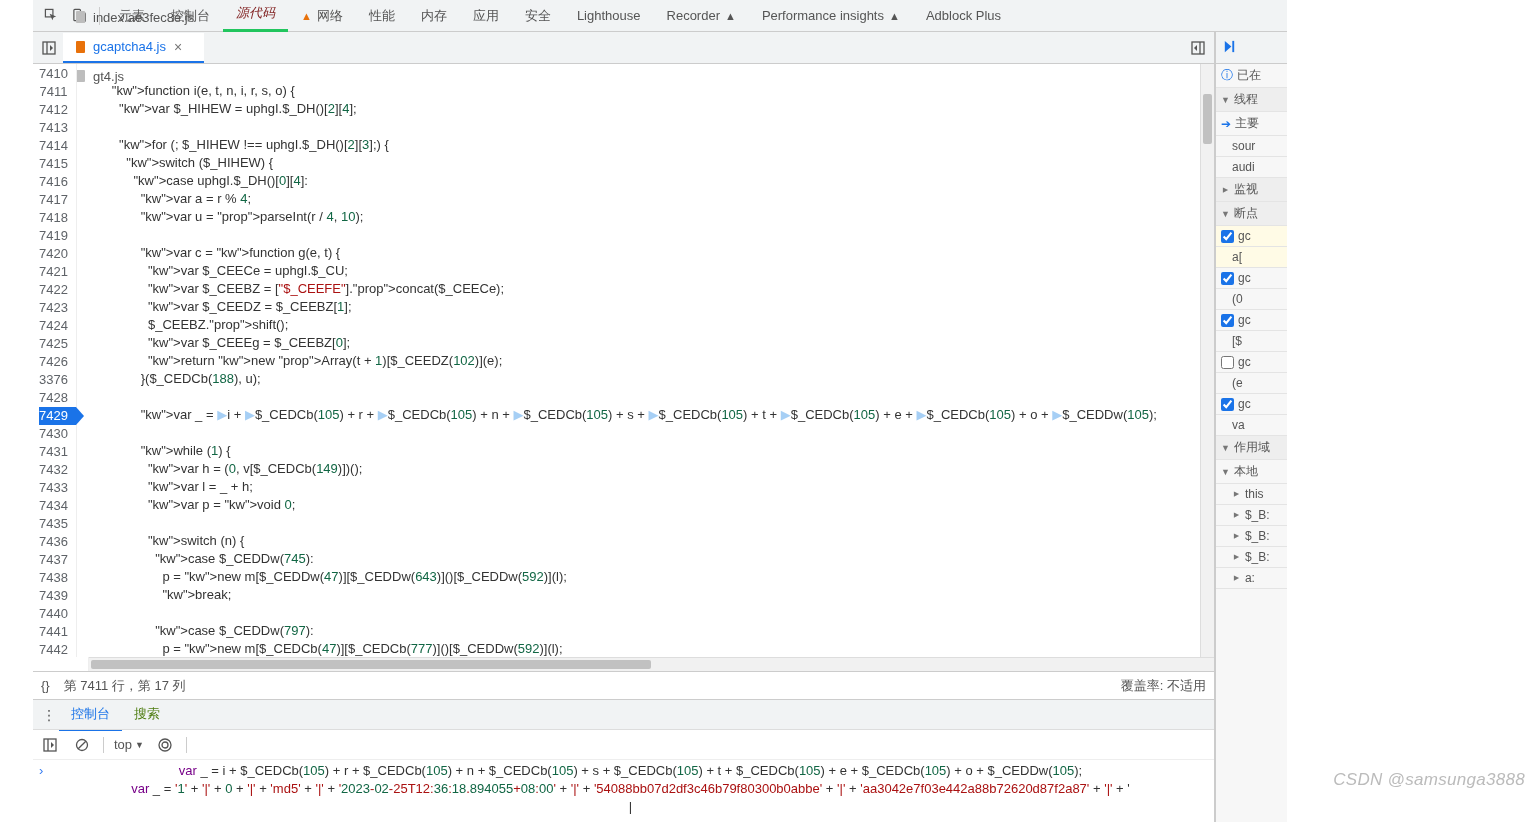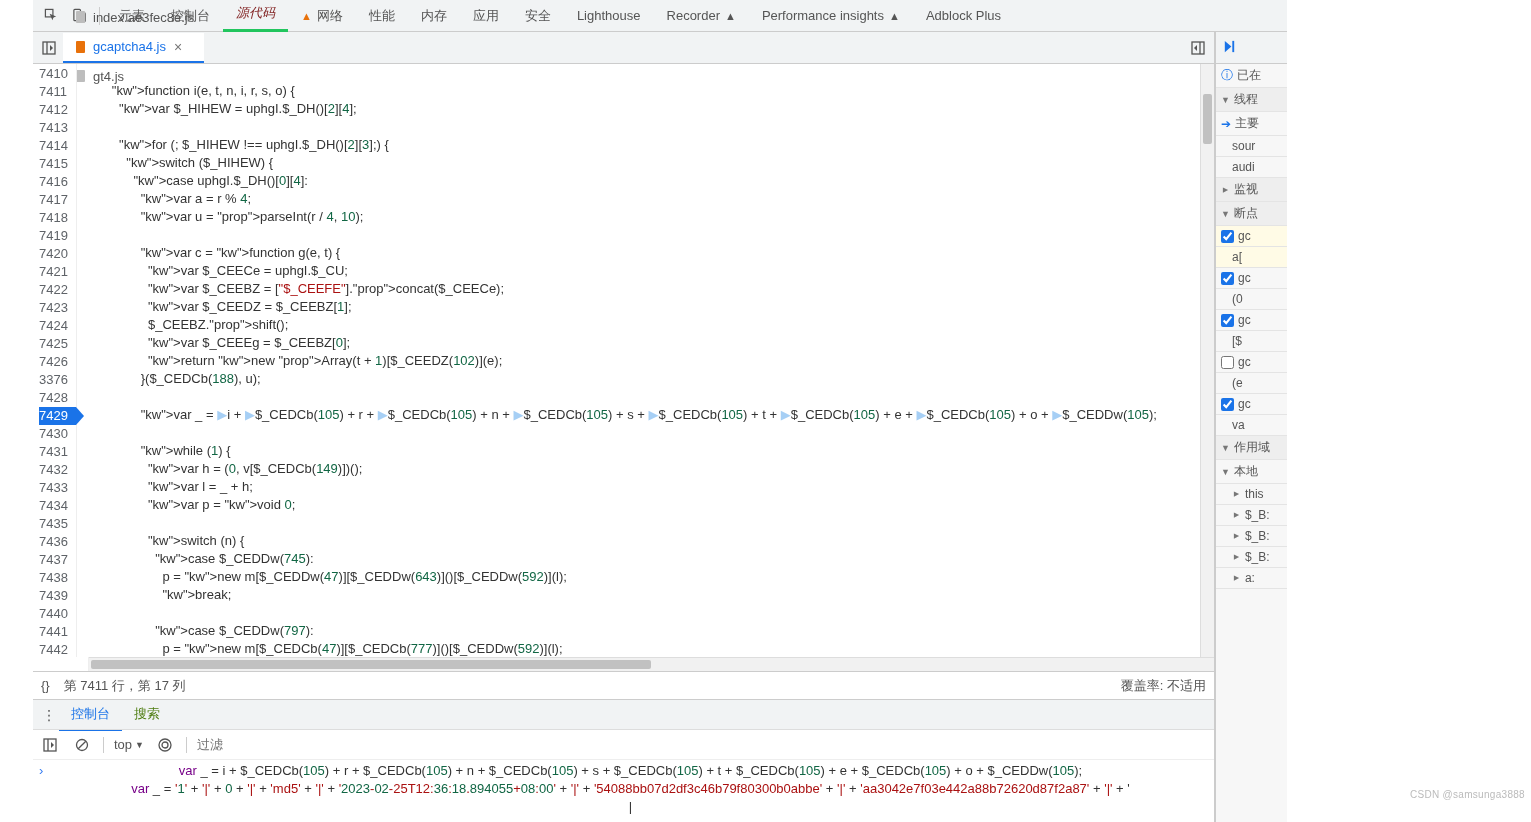--- a/index.html
+++ b/index.html
@@ -19,21 +19,21 @@
 .ft-btn { width:24px; height:24px; display:flex; align-items:center; justify-content:center; color:#555; cursor:pointer; }
 .ft-btn svg { width:14px; height:14px; }
 .ft-tab { display:flex; align-items:center; padding:6px 10px; gap:6px; color:#555; cursor:pointer; font-size:13px; border-bottom:2px solid transparent; }
 .ft-tab.active { color:#1a73e8; border-bottom:2px solid #1a73e8; background:#fff; }
 .ft-dot { width:14px; height:14px; display:flex; align-items:center; justify-content:center; }
 .ft-dot::before { content:""; width:9px; height:12px; background:#bdbdbd; border-radius:1px; display:block; }
 .ft-tab.active .ft-dot::before { background:#e8710a; }
 .ft-close { color:#777; font-size:14px; cursor:pointer; margin-left:2px; }
 .ft-spacer { flex:1; }
 .code-wrap { flex:1; display:flex; font-family:Consolas,Menlo,monospace; font-size:13px; overflow:hidden; position:relative; }
-.gutter { background:#fff; color:#5f6368; text-align:left; padding:1px 8px 1px 6px; user-select:none; border-right:1px solid #eee; }
+.gutter { background:#fff; color:#5f6368; text-align:center; padding:1px 8px 1px 6px; user-select:none; border-right:1px solid #eee; }
 .gutter .ln { height:18px; line-height:18px; }
 .gutter .ln.hl { background:#1a73e8; color:#fff; position:relative; padding-right:8px; margin-right:-8px; }
 .gutter .ln.hl::after { content:""; position:absolute; right:-8px; top:0; border-top:9px solid transparent; border-bottom:9px solid transparent; border-left:8px solid #1a73e8; }
 .code { flex:1; overflow:auto; padding-left:6px; white-space:pre; line-height:18px; }
 .code .cl { height:18px; }
 .kw { color:#708; }
 .num { color:#164; }
 .str { color:#a11; }
 .vscroll { width:14px; background:#f1f1f1; border-left:1px solid #ddd; position:relative;}
 .vscroll .thumb { position:absolute; left:2px; right:2px; top:30px; height:50px; background:#c1c1c1; border-radius:2px;}
@@ -60,21 +60,21 @@
 .rtop { height:32px; display:flex; align-items:center; border-bottom:1px solid #ccc; padding-left:6px; gap:4px; background:#f1f3f4;}
 .rtop svg { width:15px; height:15px; color:#1a73e8; }
 .rrow { display:flex; align-items:center; padding:3px 5px; border-bottom:1px solid #e4e4e4; color:#555; gap:4px; cursor:pointer; overflow:hidden; white-space:nowrap; }
 .rrow.h { background:#eee; }
 .rrow.hl { background:#fffbe6; }
 .rrow .tri { font-size:9px; color:#777; }
 .rrow .tri.r { transform:rotate(-90deg); display:inline-block;}
 .rrow .blu { color:#1a73e8; }
 .rrow input[type=checkbox]{ accent-color:#1a73e8; margin:0;}
 .rindent { padding-left:16px; }
-.watermark { position:fixed; right:6px; bottom:22px; color:#bbb; font-size:10px; pointer-events:none; letter-spacing:0.3px; }
+.watermark { position:fixed; right:6px; bottom:32px; color:#bbb; font-size:17px; font-style:italic; pointer-events:none; letter-spacing:0.3px; }
 .hscroll-outer { display:flex; }
 .hscroll-outer .gpad { width:56px; border-right:1px solid #eee; background:#fff;}
 </style>
 </head>
 <body>
 
 <div class="root">
 
   <div class="top-tabs">
     <div class="tt-icon">
@@ -223,21 +223,20 @@
             <span>top</span>
             <span style="font-size:9px;">▼</span>
           </div>
         <div class="cb-ico">
             <svg viewBox="0 0 14 14" fill="none" stroke="currentColor" stroke-width="1.3">
               <circle cx="7" cy="7" r="3"></circle>
               <circle cx="7" cy="7" r="6"></circle>
             </svg>
           </div>
         <div class="cb-sep"></div>
-        <div class="cb-filter"><input placeholder="过滤" style=""></div>
       </div>
       <div class="console-body">
         <div class="cbody-line">
             <div class="cbody-prompt">›</div>
             <div class="cbody-text" id="con1"><span class="kw">var</span> _ = i + $_CEDCb(<span class="num">105</span>) + r + $_CEDCb(<span class="num">105</span>) + n + $_CEDCb(<span class="num">105</span>) + s + $_CEDCb(<span class="num">105</span>) + t + $_CEDCb(<span class="num">105</span>) + e + $_CEDCb(<span class="num">105</span>) + o + $_CEDDw(<span class="num">105</span>);</div>
           </div>
         <div class="cbody-line">
             <div class="cbody-prompt"></div>
             <div class="cbody-text" id="con2"><span class="kw">var</span> _ = <span class="str">'<span class="num">1</span>'</span> + <span class="str">'|'</span> + <span class="num">0</span> + <span class="str">'|'</span> + <span class="str">'md5'</span> + <span class="str">'|'</span> + <span class="str">'<span class="num">2023</span>-<span class="num">02</span>-25T12:<span class="num">36</span>:<span class="num">18</span>.<span class="num">894055</span>+<span class="num">08</span>:<span class="num">00</span>'</span> + <span class="str">'|'</span> + <span class="str">'54088bb07d2df3c46b79f80300b0abbe'</span> + <span class="str">'|'</span> + <span class="str">'aa3042e7f03e442a88b72620d87f2a87'</span> + <span class="str">'|'</span> + '</div>
           </div>

